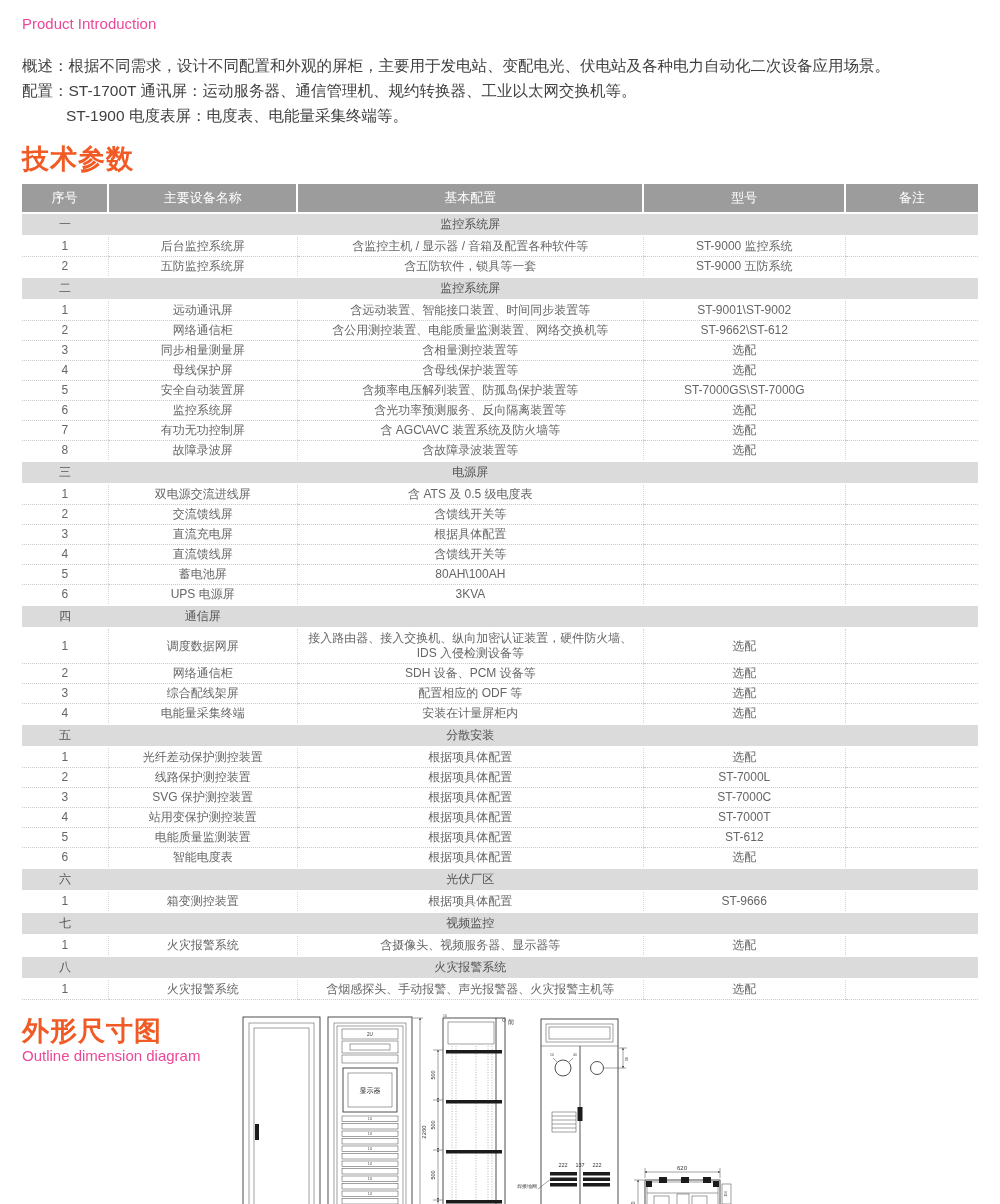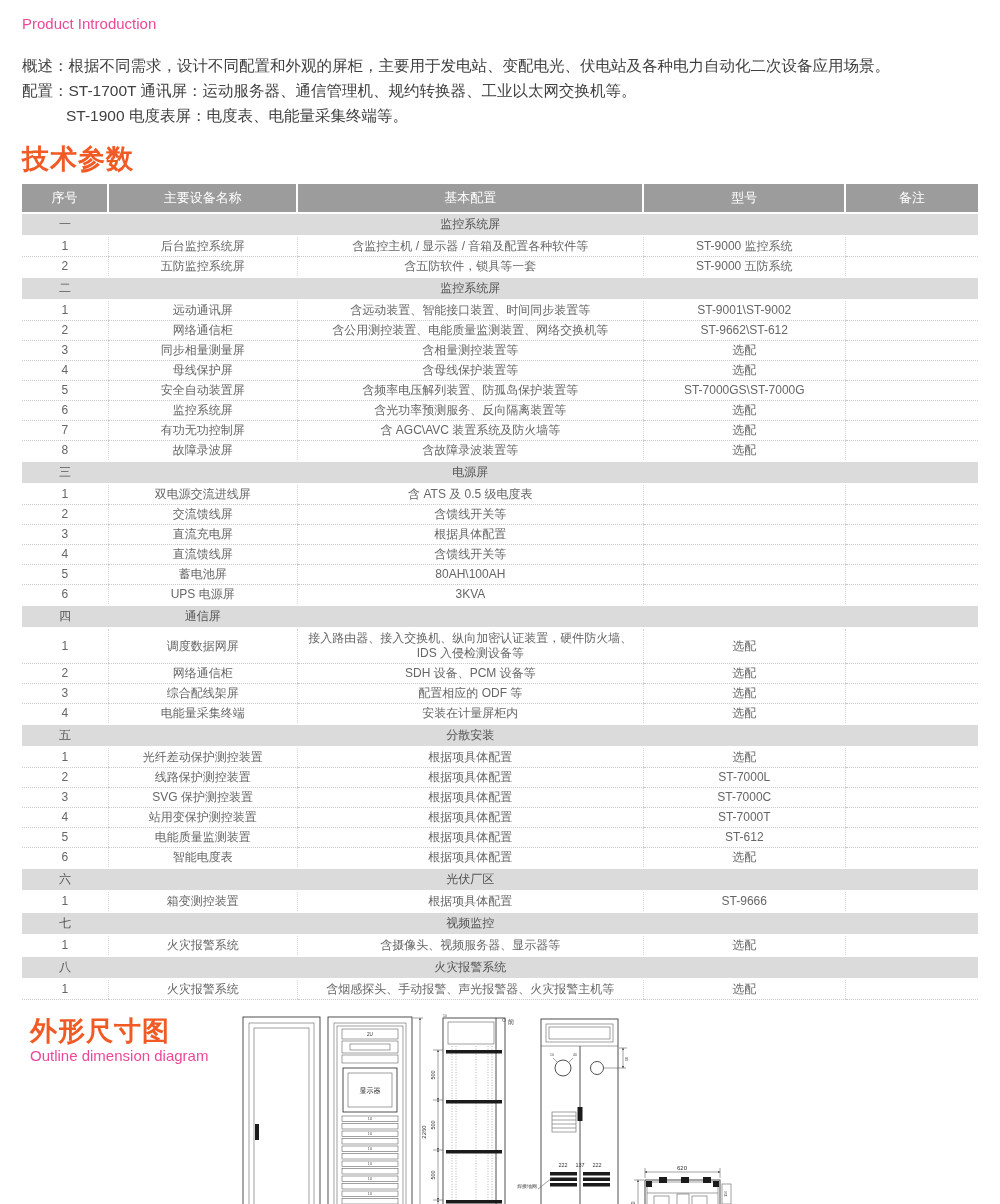--- a/index.html
+++ b/index.html
@@ -33,21 +33,21 @@
     padding:2px 4px; border-top:2px solid #fff; border-bottom:2px solid #fff;
     height:17px;
   }
   table.spec tr.data-row td {
     background:#fff; text-align:center; padding:2px 4px; line-height:15px;
     border-bottom:1px dotted #c9c9c9;
   }
   table.spec tr.data-row td + td { border-left:1px dotted #d6d6d6; }
 
   .outline { position:relative; margin-top:16px; height:256px; }
-  .outline-head { position:absolute; left:8px; top:0; }
+  .outline-head { position:absolute; left:0; top:0; }
 
   .drawings { position:absolute; left:208px; top:-4px; }
   svg .oline  { stroke:#3c3c3c; fill:none; stroke-width:0.9; }
   svg .thin   { stroke:#555;    fill:none; stroke-width:0.55; }
   svg .rail   { stroke:#777; fill:none; stroke-width:0.55; stroke-dasharray:1,1.6; }
   svg .dim    { stroke:#555; stroke-width:0.55; fill:none; }
   svg .fillb  { fill:#1b1b1b; stroke:none; }
   svg text    { font-family:"Liberation Sans","DejaVu Sans",sans-serif; fill:#333; }
   svg text.dt  { font-size:6px;  text-anchor:middle; }
   svg text.dts { font-size:5.5px; text-anchor:middle; }

